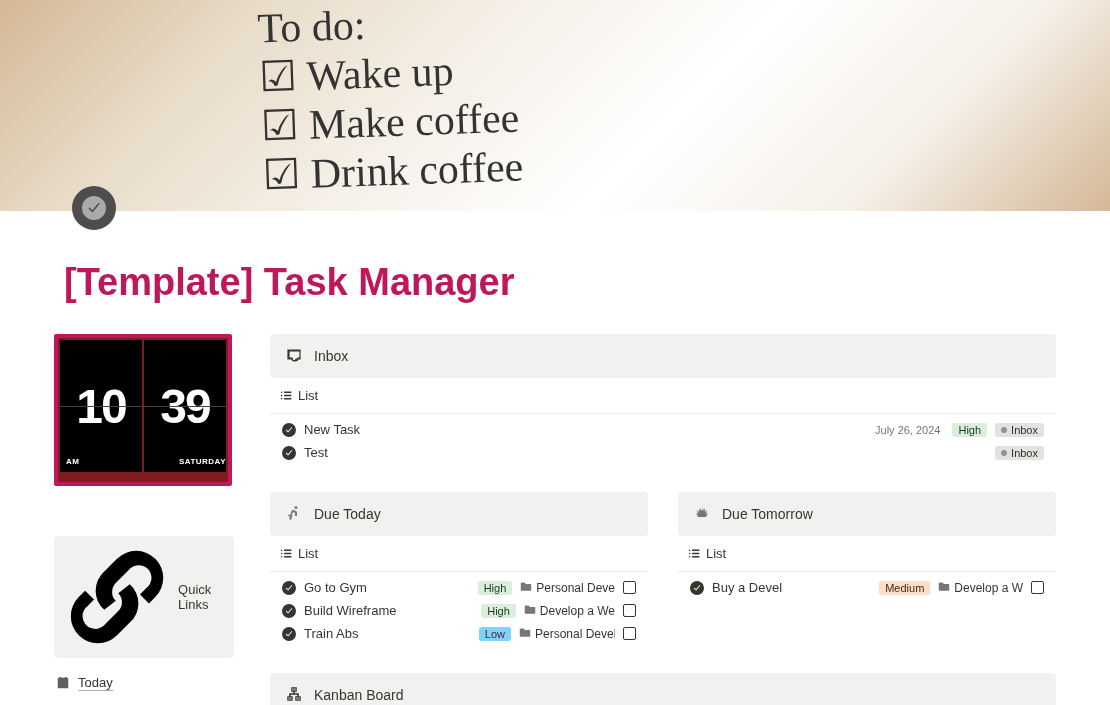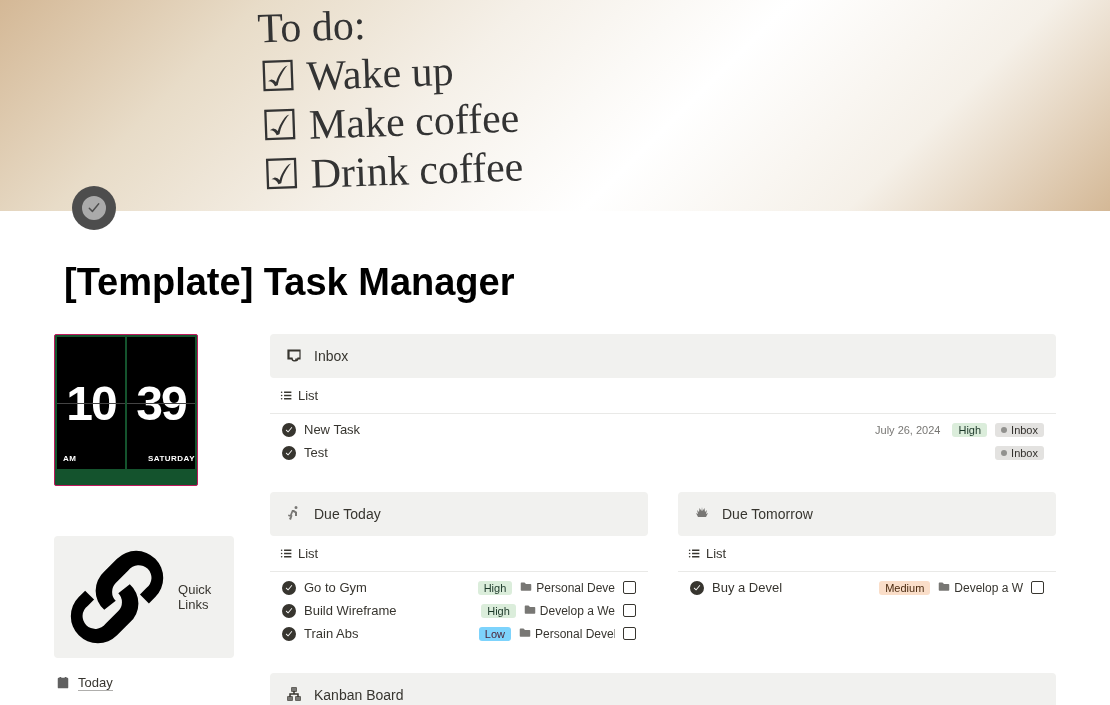--- a/index.html
+++ b/index.html
@@ -1,25 +1,25 @@
 <!DOCTYPE html>
 <html><head>
 <meta charset="utf-8">
 <style>
 * { margin:0; padding:0; box-sizing:border-box; font-family:-apple-system,BlinkMacSystemFont,"Segoe UI",Helvetica,Arial,sans-serif; }
 body { background:#fff; color:#37352f; }
 .cover { width:100%; height:211px; background:linear-gradient(135deg,#d4b896 0%,#e8dcc8 20%,#f5f0e8 40%,#fff 60%,#f5f0e8 80%,#d4b896 100%); position:relative; overflow:hidden; }
 .cover::after{content:"To do:\A ☑ Wake up\A ☑ Make coffee\A ☑ Drink coffee";white-space:pre;position:absolute;left:260px;top:0;font-family:cursive;font-size:42px;color:#333;transform:rotate(-2deg);}
 .page-icon { position:absolute; left:72px; top:186px; width:44px; height:44px; border-radius:50%; background:#4d4d4d; display:flex; align-items:center; justify-content:center; }
 .page-icon svg { width:24px; height:24px; fill:#aaa; }
-.page-title { font-size:38px; font-weight:700; margin:50px 0 30px 64px; color:#000000; }
+.page-title { font-size:38px; font-weight:700; margin:50px 0 30px 64px; color:#be185d; }
 .content { display:flex; padding:0 54px; gap:36px; }
 .left-col { width:180px; flex-shrink:0; }
 .right-col { flex:1; }
-.clock { width:144px; height:152px; background:#14532d; border:1px solid #be185d; padding:2px; border-radius:2px; }
+.clock { width:178px; height:152px; background:#7f1d1d; border:4px solid #be185d; padding:2px; border-radius:2px; }
 .clock-inner { display:flex; height:132px; gap:2px; }
 .clock-half { flex:1; background:#000; position:relative; display:flex; align-items:center; justify-content:center; color:#fff; }
 .clock-half::after{content:"";position:absolute;left:0;right:0;top:50%;height:1px;background:#444;}
 .clock-num { font-size:48px; font-weight:700; font-family:Arial,sans-serif; letter-spacing:-2px;}
 .clock-meta { position:absolute; bottom:6px; font-size:8px; font-weight:600; letter-spacing:0.5px; }
 .clock-meta.left{left:6px;} .clock-meta.right{right:0;}
 .quick-links-hdr { margin-top:50px; background:#f1f1ef; border-radius:4px; padding:10px 12px; display:flex; align-items:center; gap:10px; font-size:13px; color:#37352f; font-weight:500;}
 .ql-item { display:flex; align-items:center; gap:8px; padding:5px 2px; margin-top:12px; font-size:13px; color:#37352f; cursor:pointer; }
 .ql-item span.label { border-bottom:1px solid rgba(55,53,47,0.4); }
 .ql-item .ico { width:14px; height:14px; fill:#606060; flex-shrink:0;}

